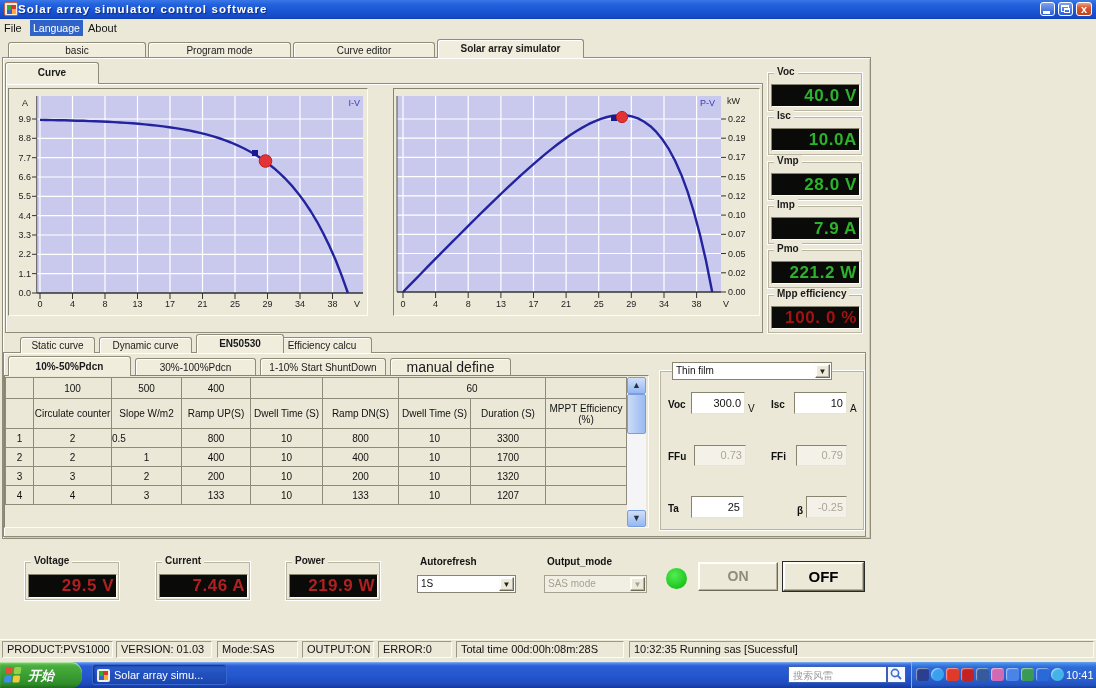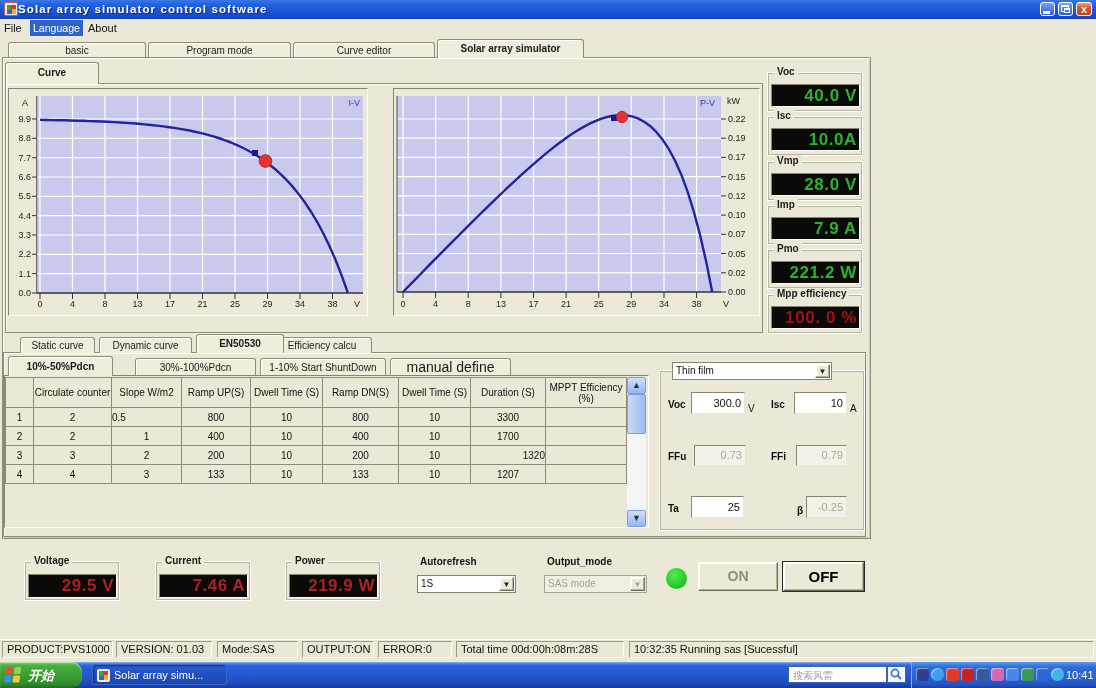--- a/index.html
+++ b/index.html
@@ -212,39 +212,49 @@
 <div class="gb" style="left:767px;top:294px;width:96px;height:40px">
       <i>Mpp efficiency</i>
     </div>
 <div class="disp" style="left:771px;top:306px;width:89px;height:23px;color:#a31212;font-size:17px;line-height:21px;letter-spacing:.6px;padding-right:2px">100. 0 %</div>
 
 <div class="ab" style="left:3px;top:352px;width:863px;height:185px;border:1px solid #8f8c7a;box-shadow:inset 1px 1px 0 #fff;background:#ebe8d7"></div>
 <div class="tab" style="left:20px;top:337px;width:75px;height:16px;line-height:15px">Static curve</div>
 <div class="tab" style="left:99px;top:337px;width:93px;height:16px;line-height:15px">Dynamic curve</div>
 <div class="tab seltab" style="left:196px;top:334px;width:88px;height:19px;line-height:17px">EN50530</div>
 <div class="tab" style="left:272px;top:337px;width:100px;height:16px;line-height:15px">Efficiency calcu</div>
-<div class="tab seltab" style="left:8px;top:356px;width:105px;height:20px;line-height:19px;font-size:10px">10%-50%Pdcn</div>
+<div class="tab seltab" style="left:8px;top:356px;width:123px;height:20px;line-height:19px;font-size:10px">10%-50%Pdcn</div>
 <div class="tab" style="left:135px;top:358px;width:121px;height:18px;line-height:17px;font-size:10px">30%-100%Pdcn</div>
 <div class="tab" style="left:260px;top:358px;width:126px;height:18px;line-height:17px;font-size:10px">1-10% Start ShuntDown</div>
 <div class="tab" style="left:390px;top:358px;width:121px;height:18px;line-height:17px;font-size:14px">manual define</div>
 <div class="ab sunk" style="left:4px;top:375px;width:645px;height:153px;background:#ebe8d7"></div>
 <div class="ab" style="left:5px;top:377px;width:626px;height:150px;overflow:hidden">
       <table style="position:absolute;left:0;top:0;border-collapse:collapse;font-size:10px;color:#111;table-layout:fixed">
         <colgroup>
           <col style="width:28px">
           <col style="width:78px">
           <col style="width:70px">
           <col style="width:69px">
           <col style="width:72px">
           <col style="width:76px">
           <col style="width:72px">
           <col style="width:75px">
           <col style="width:81px">
         </colgroup>
         <tbody>
+          <tr style="height:21px">
+            <td colspan="1" style="border:1px solid #8e8b7a;text-align:center;padding:0;line-height:11px"></td>
+            <td colspan="1" style="border:1px solid #8e8b7a;text-align:center;padding:0;line-height:11px">100</td>
+            <td colspan="1" style="border:1px solid #8e8b7a;text-align:center;padding:0;line-height:11px">500</td>
+            <td colspan="1" style="border:1px solid #8e8b7a;text-align:center;padding:0;line-height:11px">400</td>
+            <td colspan="1" style="border:1px solid #8e8b7a;text-align:center;padding:0;line-height:11px"></td>
+            <td colspan="1" style="border:1px solid #8e8b7a;text-align:center;padding:0;line-height:11px"></td>
+            <td colspan="2" style="border:1px solid #8e8b7a;text-align:center;padding:0;line-height:11px">60</td>
+            <td colspan="1" style="border:1px solid #8e8b7a;text-align:center;padding:0;line-height:11px"></td>
+          </tr>
           <tr style="height:30px">
             <td colspan="1" style="border:1px solid #8e8b7a;text-align:center;padding:0;line-height:11px"></td>
             <td colspan="1" style="border:1px solid #8e8b7a;text-align:center;padding:0;line-height:11px">Circulate counter</td>
             <td colspan="1" style="border:1px solid #8e8b7a;text-align:center;padding:0;line-height:11px">Slope W/m2</td>
             <td colspan="1" style="border:1px solid #8e8b7a;text-align:center;padding:0;line-height:11px">Ramp UP(S)</td>
             <td colspan="1" style="border:1px solid #8e8b7a;text-align:center;padding:0;line-height:11px">Dwell Time (S)</td>
             <td colspan="1" style="border:1px solid #8e8b7a;text-align:center;padding:0;line-height:11px">Ramp DN(S)</td>
             <td colspan="1" style="border:1px solid #8e8b7a;text-align:center;padding:0;line-height:11px">Dwell Time (S)</td>
             <td colspan="1" style="border:1px solid #8e8b7a;text-align:center;padding:0;line-height:11px">Duration (S)</td>
             <td colspan="1" style="border:1px solid #8e8b7a;text-align:center;padding:0;line-height:11px">MPPT Efficiency (%)</td>
@@ -272,21 +282,21 @@
             <td colspan="1" style="border:1px solid #8e8b7a;text-align:center;padding:0;line-height:11px"></td>
           </tr>
           <tr style="height:19px">
             <td colspan="1" style="border:1px solid #8e8b7a;text-align:center;padding:0;line-height:11px">3</td>
             <td colspan="1" style="border:1px solid #8e8b7a;text-align:center;padding:0;line-height:11px">3</td>
             <td colspan="1" style="border:1px solid #8e8b7a;text-align:center;padding:0;line-height:11px">2</td>
             <td colspan="1" style="border:1px solid #8e8b7a;text-align:center;padding:0;line-height:11px">200</td>
             <td colspan="1" style="border:1px solid #8e8b7a;text-align:center;padding:0;line-height:11px">10</td>
             <td colspan="1" style="border:1px solid #8e8b7a;text-align:center;padding:0;line-height:11px">200</td>
             <td colspan="1" style="border:1px solid #8e8b7a;text-align:center;padding:0;line-height:11px">10</td>
-            <td colspan="1" style="border:1px solid #8e8b7a;text-align:right;padding:0;line-height:11px">1320</td>
+            <td colspan="1" style="border:1px solid #8e8b7a;text-align:center;padding:0;line-height:11px">1320</td>
             <td colspan="1" style="border:1px solid #8e8b7a;text-align:center;padding:0;line-height:11px"></td>
           </tr>
           <tr style="height:19px">
             <td colspan="1" style="border:1px solid #8e8b7a;text-align:center;padding:0;line-height:11px">4</td>
             <td colspan="1" style="border:1px solid #8e8b7a;text-align:center;padding:0;line-height:11px">4</td>
             <td colspan="1" style="border:1px solid #8e8b7a;text-align:center;padding:0;line-height:11px">3</td>
             <td colspan="1" style="border:1px solid #8e8b7a;text-align:center;padding:0;line-height:11px">133</td>
             <td colspan="1" style="border:1px solid #8e8b7a;text-align:center;padding:0;line-height:11px">10</td>
             <td colspan="1" style="border:1px solid #8e8b7a;text-align:center;padding:0;line-height:11px">133</td>
             <td colspan="1" style="border:1px solid #8e8b7a;text-align:center;padding:0;line-height:11px">10</td>

